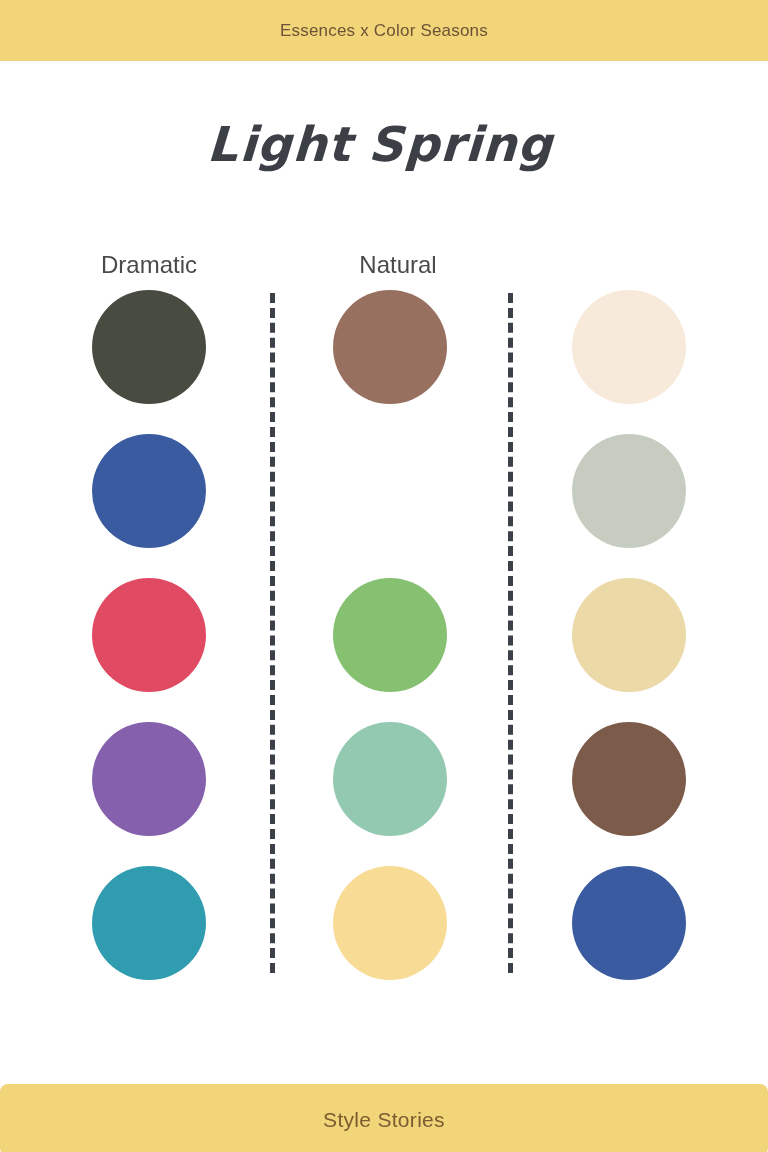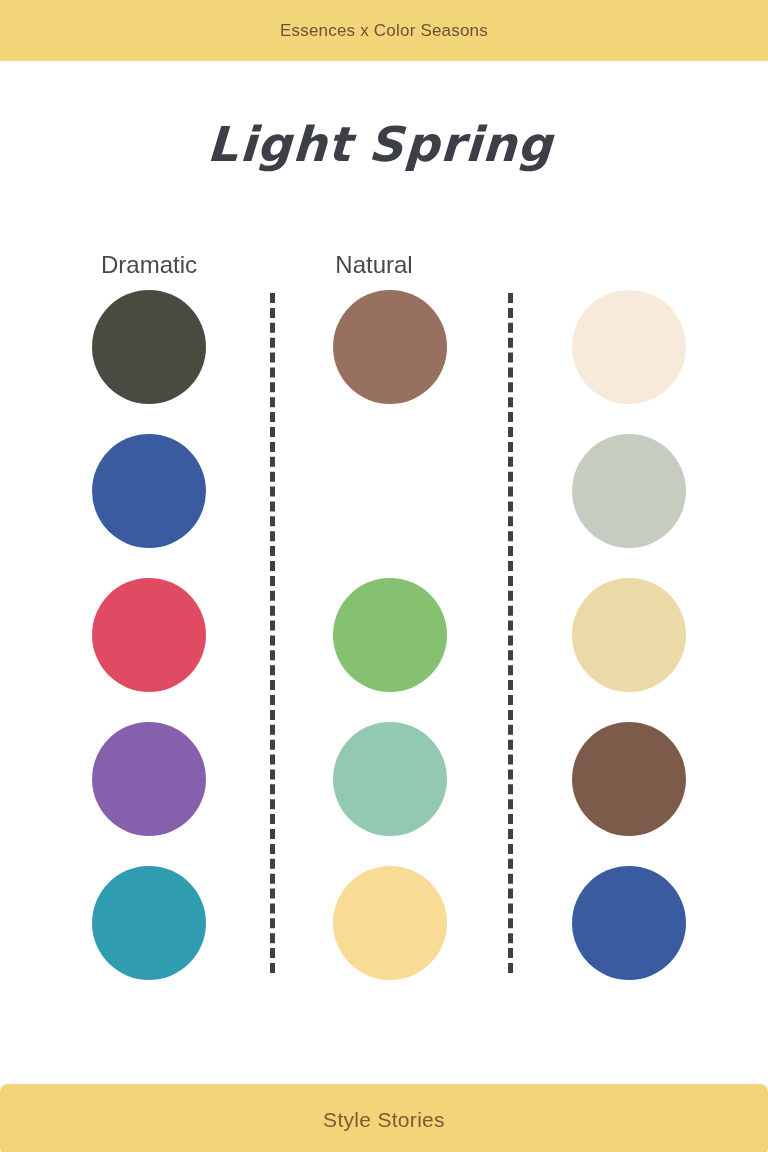--- a/index.html
+++ b/index.html
@@ -72,21 +72,21 @@
     position: absolute;
     top: 0;
     width: 240px;
     text-align: center;
     font-size: 24px;
     font-weight: 400;
     color: #4a4a4a;
     margin-top: 32px;
   }
   .col-header.c0 { left: 29px; }
-  .col-header.c1 { left: 254px; }
+  .col-header.c1 { left: 278px; }
   .col-header.c2 { left: 509px; }
 
   
   .divider {
     position: absolute;
     top: 232px;
     width: 0;
     height: 680px;
     border-left: 5px dashed #3c4048;
   }

